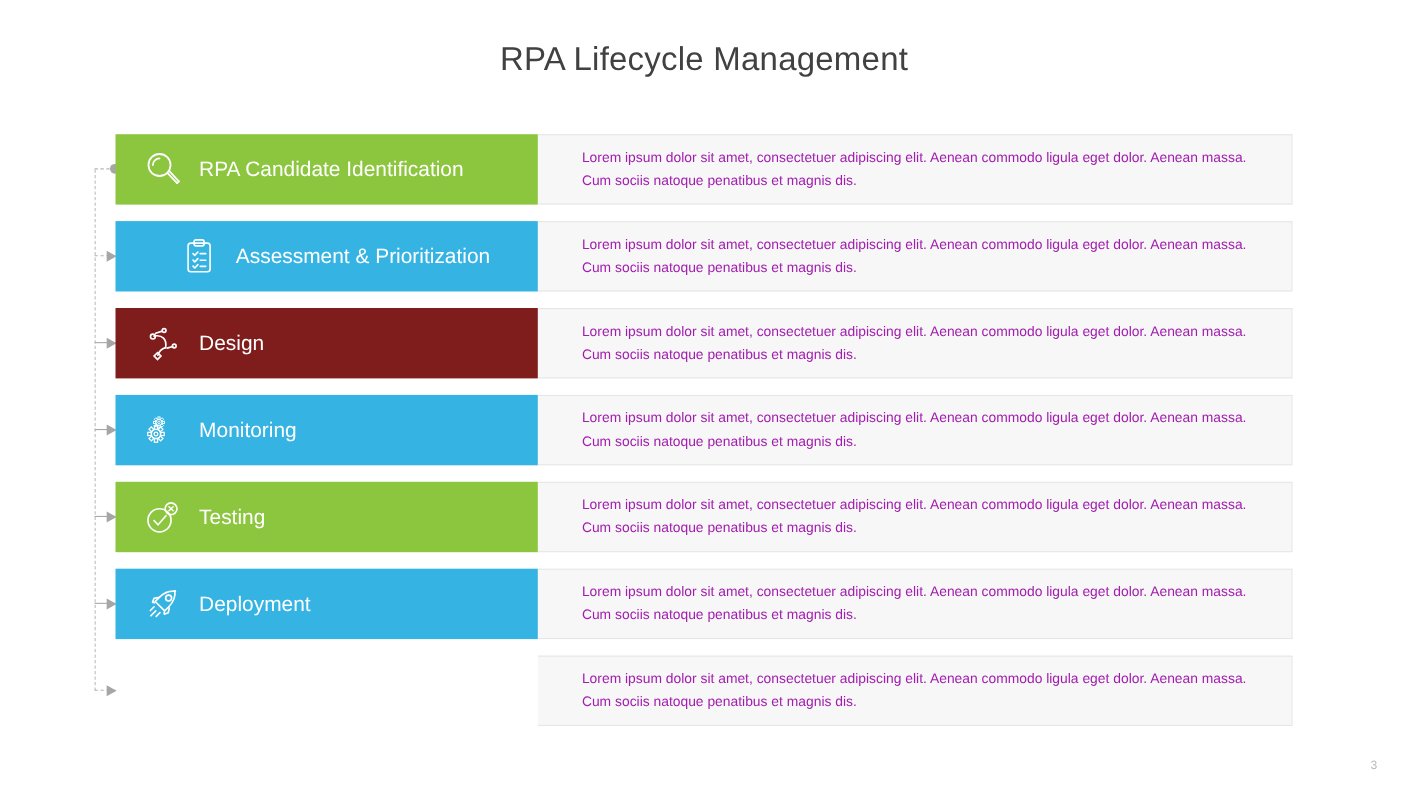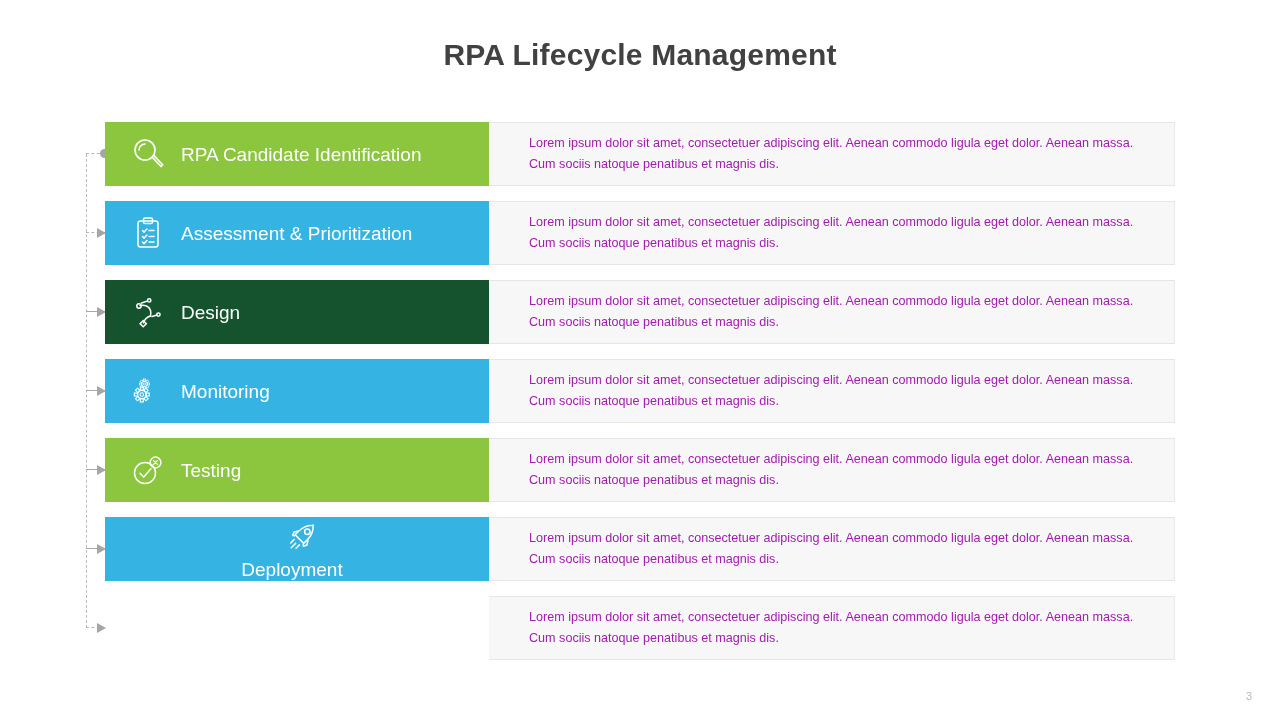--- a/index.html
+++ b/index.html
@@ -16,21 +16,21 @@
   }
 
   
   .slide-title {
     position: absolute;
     top: 38px;
     left: 0;
     width: 1280px;
     text-align: center;
     font-size: 30px;
-    font-weight: bold;
+    font-weight: normal;
     color: #414141;
     letter-spacing: 0.2px;
   }
 
   
   .diagram {
     position: absolute;
     top: 122px;
     left: 0;
     width: 1280px;
@@ -184,21 +184,21 @@
     <div class="panel">
       <div class="panel-text">Lorem ipsum dolor sit amet, consectetuer adipiscing elit. Aenean commodo  ligula eget dolor. Aenean massa. Cum sociis natoque penatibus et magnis dis.</div>
     </div>
   </div>
 
   <div class="row" style="top:79px;">
     <div class="connector dashed">
       <div class="line"></div>
       <div class="head"></div>
     </div>
-    <div class="bar" style="background:#35B4E3;">
+    <div class="bar" style="background:#35B4E3;justify-content:center;">
       <div class="bar-icon">
         <svg width="40" height="40" viewBox="0 0 40 40" fill="none" stroke="#ffffff" stroke-width="1.5">
           <rect x="10" y="8" width="20" height="26" rx="2.5"></rect>
           <rect x="15.5" y="5" width="9" height="5.5" rx="1.6"></rect>
           <path d="M14.5 17.5l1.6 1.6 2.8-3" stroke-linecap="round" stroke-linejoin="round"></path>
           <line x1="21" y1="17.6" x2="26" y2="17.6" stroke-linecap="round"></line>
           <path d="M14.5 23.5l1.6 1.6 2.8-3" stroke-linecap="round" stroke-linejoin="round"></path>
           <line x1="21" y1="23.6" x2="26" y2="23.6" stroke-linecap="round"></line>
           <path d="M14.5 29l1.6 1.6 2.8-3" stroke-linecap="round" stroke-linejoin="round"></path>
           <line x1="21" y1="29.1" x2="26" y2="29.1" stroke-linecap="round"></line>
@@ -209,21 +209,21 @@
     <div class="panel">
       <div class="panel-text">Lorem ipsum dolor sit amet, consectetuer adipiscing elit. Aenean commodo  ligula eget dolor. Aenean massa. Cum sociis natoque penatibus et magnis dis.</div>
     </div>
   </div>
 
   <div class="row" style="top:158px;">
     <div class="connector">
       <div class="line"></div>
       <div class="head"></div>
     </div>
-    <div class="bar" style="background:#14532d;">
+    <div class="bar" style="background:#7f1d1d;">
       <div class="bar-icon">
         <svg width="40" height="40" viewBox="0 0 40 40" fill="none" stroke="#ffffff" stroke-width="1.5">
           <path d="M12 13.5c7.5-1.5 12 3 10.5 10.5" stroke-linecap="round"></path>
           <path d="M22.5 24c-3.5 1-6 3.5-7 7" stroke-linecap="round"></path>
           <line x1="13.5" y1="11" x2="19.5" y2="9" stroke-linecap="round"></line>
           <line x1="24" y1="24.5" x2="29" y2="23" stroke-linecap="round"></line>
           <circle cx="11" cy="14" r="2.2"></circle>
           <circle cx="21.2" cy="8.4" r="1.7"></circle>
           <circle cx="30.4" cy="22.6" r="1.7"></circle>
           <rect x="13" y="29.5" width="4.4" height="4.4" transform="rotate(45 15.2 31.7)"></rect>
@@ -300,21 +300,21 @@
     <div class="panel">
       <div class="panel-text">Lorem ipsum dolor sit amet, consectetuer adipiscing elit. Aenean commodo  ligula eget dolor. Aenean massa. Cum sociis natoque penatibus et magnis dis.</div>
     </div>
   </div>
 
   <div class="row" style="top:395px;">
     <div class="connector">
       <div class="line"></div>
       <div class="head"></div>
     </div>
-    <div class="bar" style="background:#35B4E3;flex-direction:column;">
+    <div class="bar" style="background:#35B4E3;">
       <div class="bar-icon">
         <svg width="40" height="40" viewBox="0 0 40 40" fill="none" stroke="#ffffff" stroke-width="1.5">
           <path d="M31.5 8.5c-5.6-.6-10.6 1.5-14.6 5.5l-3.8 3.8 8.6 8.6 3.8-3.8c4-4 6.1-9 5.5-14.6z" stroke-linejoin="round"></path>
           <circle cx="25.3" cy="14.7" r="2.7"></circle>
           <path d="M16.9 14l-4.9 1 -1.3 3.6 2.4.2" stroke-linejoin="round"></path>
           <path d="M26 23.1l-1 4.9 -3.6 1.3 -.2-2.4" stroke-linejoin="round"></path>
           <path d="M13.6 26.4l-4.4 4.4M12.1 22.6l-3.4 3.4M17.4 27.9l-3.4 3.4" stroke-linecap="round"></path>
         </svg>
       </div>
       <div class="bar-label">Deployment</div>

